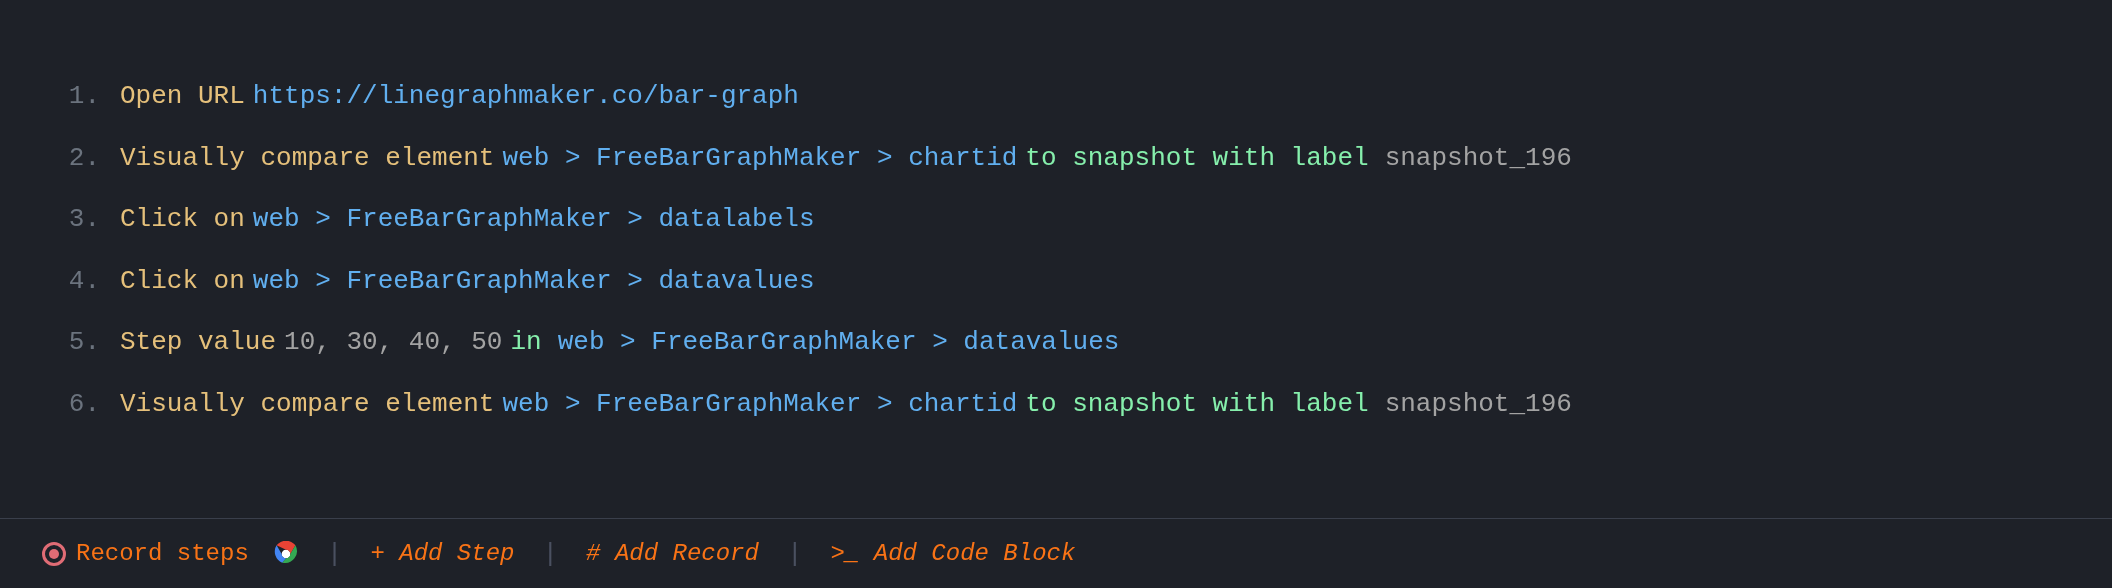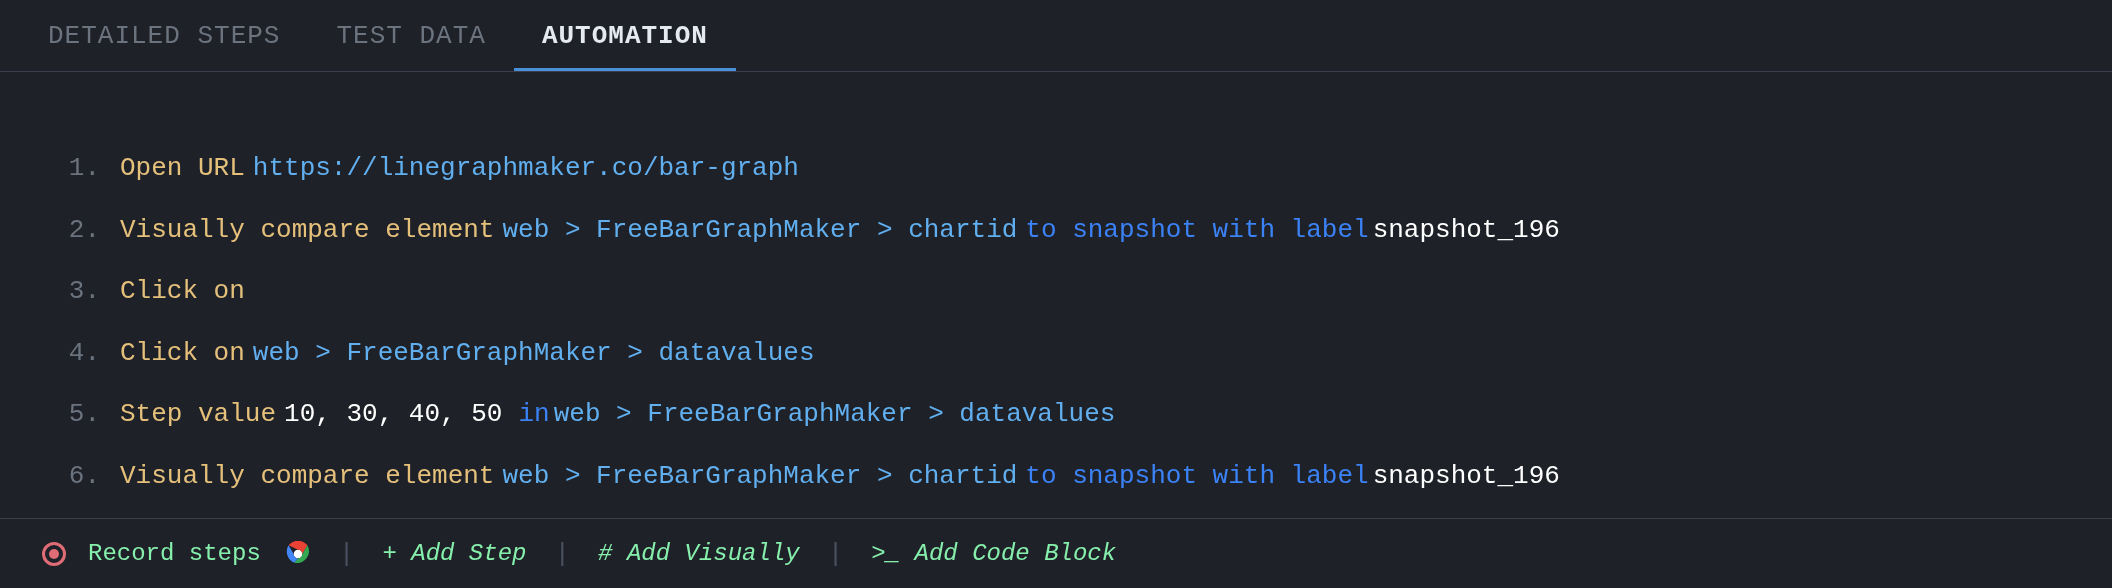--- a/index.html
+++ b/index.html
@@ -99,57 +99,57 @@
       flex-wrap: wrap;
       gap: 0;
     }
 
     .keyword {
       color: #e5c07b;
       margin-right: 8px;
     }
 
     .text-normal {
-      color: #3b82f6;
-      margin-right: 4px;
+      color: #86efac;
+      margin-right: 16px;
     }
 
     .path-text {
       color: #61afef;
       margin-right: 8px;
     }
 
     .url-text {
       color: #61afef;
       margin-right: 8px;
       margin-top: 36px;
     }
 
     .value-text {
-      color: #ffffff;
-      margin-right: 16px;
+      color: #a3a3a3;
+      margin-right: 8px;
     }
 
     
     .bottom-toolbar {
       display: flex;
       align-items: center;
       background-color: #1e2128;
       border-top: 1px solid #3a3f4b;
       padding: 0 30px;
       height: 70px;
       flex-shrink: 0;
       gap: 0;
     }
 
     .toolbar-item {
       display: flex;
       align-items: center;
-      gap: 22px;
-      color: #86efac;
+      gap: 10px;
+      color: #f97316;
       font-size: 24px;
       cursor: pointer;
       padding: 0 12px;
       font-style: italic;
       font-family: 'Courier New', Courier, monospace;
     }
 
     .toolbar-item.record-item {
       font-style: normal;
       font-weight: 500;
@@ -188,31 +188,20 @@
     .chrome-svg {
       width: 26px;
       height: 26px;
     }
   </style>
 </head>
 <body>
 
 <div class="app-container">
 
-  <div class="tab-bar">
-    <div class="tab">
-      <span>DETAILED STEPS</span>
-    </div>
-    <div class="tab">
-      <span>TEST DATA</span>
-    </div>
-    <div class="tab active">
-      <span>AUTOMATION</span>
-    </div>
-  </div>
 
   <div class="main-content">
     <ol class="steps-list">
 
       <li class="step-item">
         <span class="step-number">1.</span>
         <div class="step-content">
           <span class="keyword">Open URL</span>
           <span class="url-text">https://linegraphmaker.co/bar-graph</span>
         </div>
@@ -225,20 +214,21 @@
           <span class="path-text">web &gt; FreeBarGraphMaker &gt; chartid</span>
           <span class="text-normal">to snapshot with label</span>
           <span class="value-text">snapshot_196</span>
         </div>
       </li>
 
       <li class="step-item">
         <span class="step-number">3.</span>
         <div class="step-content">
           <span class="keyword">Click on</span>
+          <span class="path-text">web &gt; FreeBarGraphMaker &gt; datalabels</span>
         </div>
       </li>
 
       <li class="step-item">
         <span class="step-number">4.</span>
         <div class="step-content">
           <span class="keyword">Click on</span>
           <span class="path-text">web &gt; FreeBarGraphMaker &gt; datavalues</span>
         </div>
       </li>
@@ -287,21 +277,21 @@
 
     <span class="divider">|</span>
 
     <div class="toolbar-item">
       <span class="toolbar-label">+ Add Step</span>
     </div>
 
     <span class="divider">|</span>
 
     <div class="toolbar-item">
-      <span class="toolbar-label"># Add Visually</span>
+      <span class="toolbar-label"># Add Record</span>
     </div>
 
     <span class="divider">|</span>
 
     <div class="toolbar-item">
       <span class="toolbar-label">&gt;_ Add Code Block</span>
     </div>
 
   </div>
 </div>

